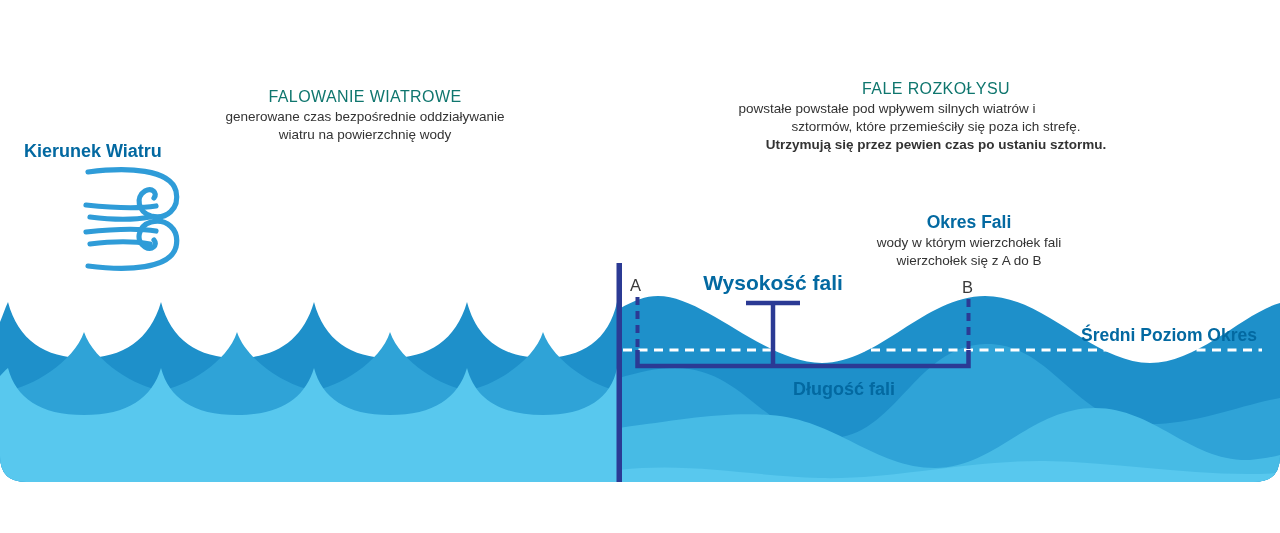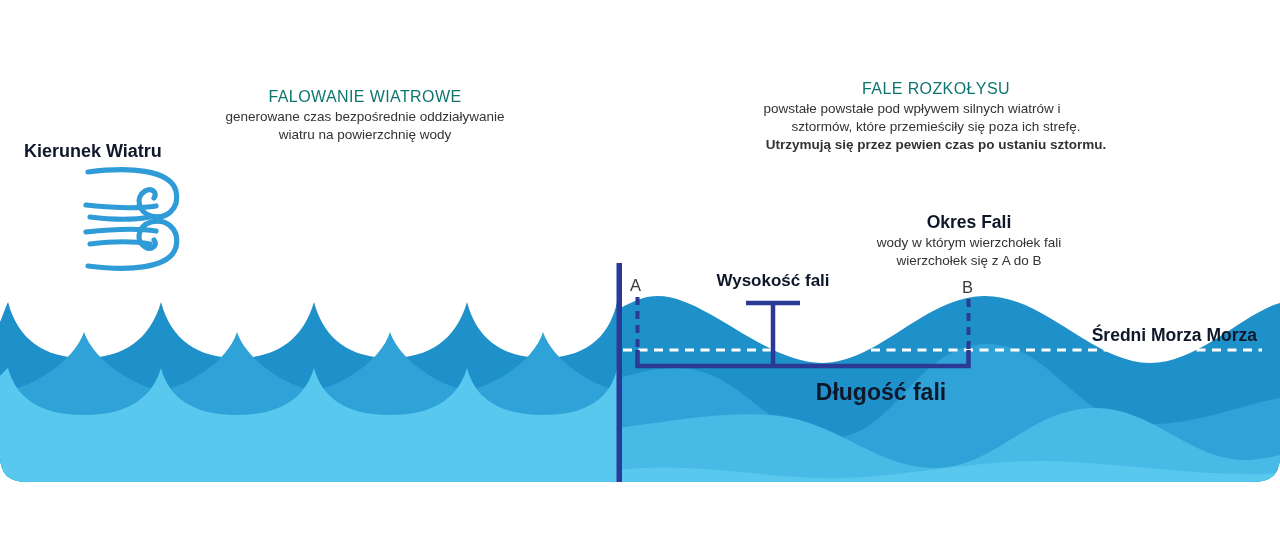--- a/index.html
+++ b/index.html
@@ -2,21 +2,21 @@
 <html><head>
 <meta charset="utf-8">
 <style>
   html,body{margin:0;padding:0;background:#ffffff;}
   body{width:1280px;height:533px;position:relative;overflow:hidden;
        font-family:"Liberation Sans", sans-serif;}
   .stage{position:absolute;left:0;top:0;width:1280px;height:533px;}
   .label{position:absolute;white-space:nowrap;}
   .title{font-size:16px;color:#0f766e;letter-spacing:.4px;text-align:center;}
   .sub{font-size:13.5px;color:#333;text-align:center;line-height:18px;}
-  .bold-label{font-weight:700;color:#0f172a;font-size:18px;}
+  .bold-label{font-weight:700;color:#0369a1;font-size:18px;}
   .center{transform:translateX(-50%);}
   .point-label{font-size:16.5px;color:#3a3a3a;}
 </style>
 </head>
 <body>
 
 <svg class="stage" width="1280" height="533" viewBox="0 0 1280 533" aria-hidden="true">
   <defs>
     <clipPath id="seaClip">
       <path d="M0,0 H1280 V456 Q1280,482 1254,482 H26 Q0,482 0,456 Z"></path>
@@ -80,28 +80,28 @@
   </g>
 </svg>
 
 <div class="label bold-label" style="left:24px;top:141px;">Kierunek Wiatru</div>
 
 <div class="label title center" style="left:365px;top:88px;">FALOWANIE WIATROWE</div>
 <div class="label sub center" style="left:365px;top:108px;">generowane czas bezpośrednie oddziaływanie</div>
 <div class="label sub center" style="left:365px;top:126px;">wiatru na powierzchnię wody</div>
 
 <div class="label title center" style="left:936px;top:80px;">FALE ROZKOŁYSU</div>
-<div class="label sub center" style="left:912px;top:100px;">powstałe powstałe pod wpływem silnych wiatrów i</div>
+<div class="label sub center" style="left:887px;top:100px;">powstałe powstałe pod wpływem silnych wiatrów i</div>
 <div class="label sub center" style="left:936px;top:118px;">sztormów, które przemieściły się poza ich strefę.</div>
 <div class="label sub center" style="left:936px;top:136px;font-weight:bold;">Utrzymują się przez pewien czas po ustaniu sztormu.</div>
 
 <div class="label bold-label center" style="left:969px;top:212px;font-size:17.5px;">Okres Fali</div>
 <div class="label sub center" style="left:969px;top:234px;">wody w którym wierzchołek fali</div>
 <div class="label sub center" style="left:969px;top:252px;">wierzchołek się z A do B</div>
 
-<div class="label bold-label center" style="left:773px;top:271px;font-size:17px;">Wysokość fali</div>
+<div class="label bold-label center" style="left:773px;top:271px;font-size:21px;">Wysokość fali</div>
 
-<div class="label bold-label center" style="left:881px;top:379px;font-size:23px;">Długość fali</div>
+<div class="label bold-label center" style="left:844px;top:379px;font-size:18px;">Długość fali</div>
 
-<div class="label bold-label" style="left:1007px;top:325px;width:250px;text-align:right;font-size:17.5px;">Średni Morza Morza</div>
+<div class="label bold-label" style="left:1007px;top:325px;width:250px;text-align:right;font-size:17.5px;">Średni Poziom Okres</div>
 
 <div class="label point-label" style="left:630px;top:276px;">A</div>
 <div class="label point-label" style="left:962px;top:278px;">B</div>
 
 </body></html>

